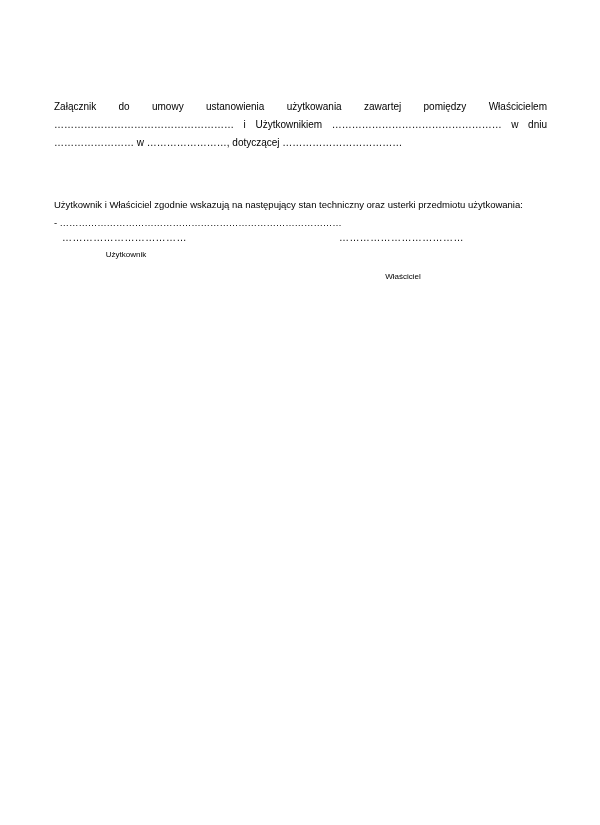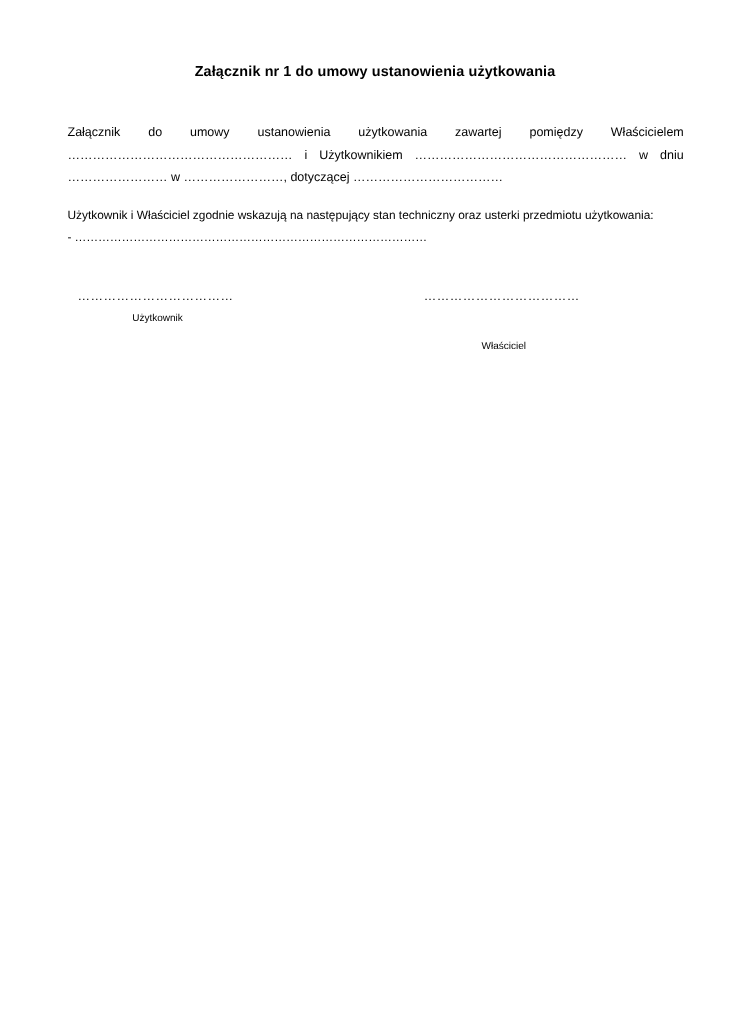--- a/index.html
+++ b/index.html
@@ -52,20 +52,21 @@
     position: absolute;
     left: 54px;
     top: 165px;
     width: 493px;
     font-size: 9.5px;
     line-height: 16px;
   }
   .para-2 .line1 {
     display: block;
     white-space: nowrap;
+    margin-top: 32px;
   }
   .para-2 .line2 {
     display: block;
     margin-top: 2px;
     letter-spacing: -0.1px;
   }
   .sign-row {
     position: absolute;
     left: 54px;
     top: 232px;
@@ -95,21 +96,20 @@
     width: 128px;
     text-align: center;
     margin-top: 28px;
   }
 </style>
 </head>
 <body>
 
 <div class="page">
 
-  <div class="doc-title">Załącznik nr 1 do umowy ustanowienia użytkowania</div>
 
   <div class="body-block">
     <p class="just first">Załącznik do umowy ustanowienia użytkowania zawartej pomiędzy Właścicielem ……………………………………………… i Użytkownikiem …………………………………………… w dniu …………………… w ……………………, dotyczącej ………………………………</p>
   </div>
 
   <div class="para-2">
     <span class="line1">Użytkownik i Właściciel zgodnie wskazują na następujący stan techniczny oraz usterki przedmiotu użytkowania:</span>
     <span class="line2">- ………………………………………………………………………………</span>
   </div>
 

